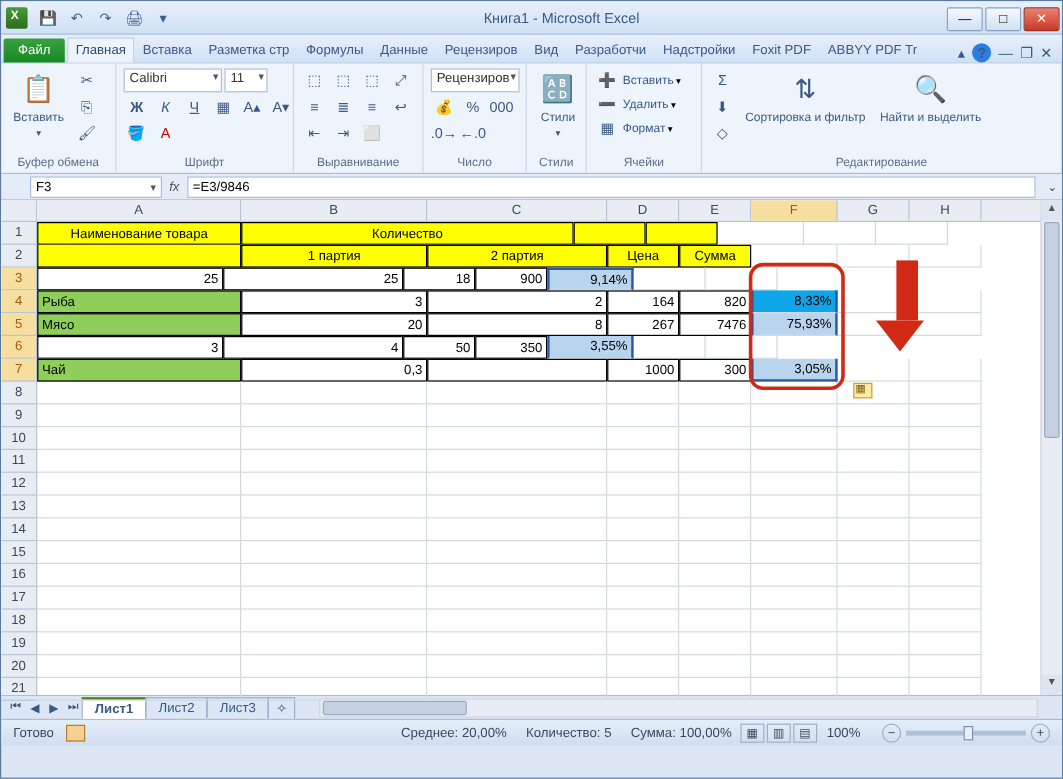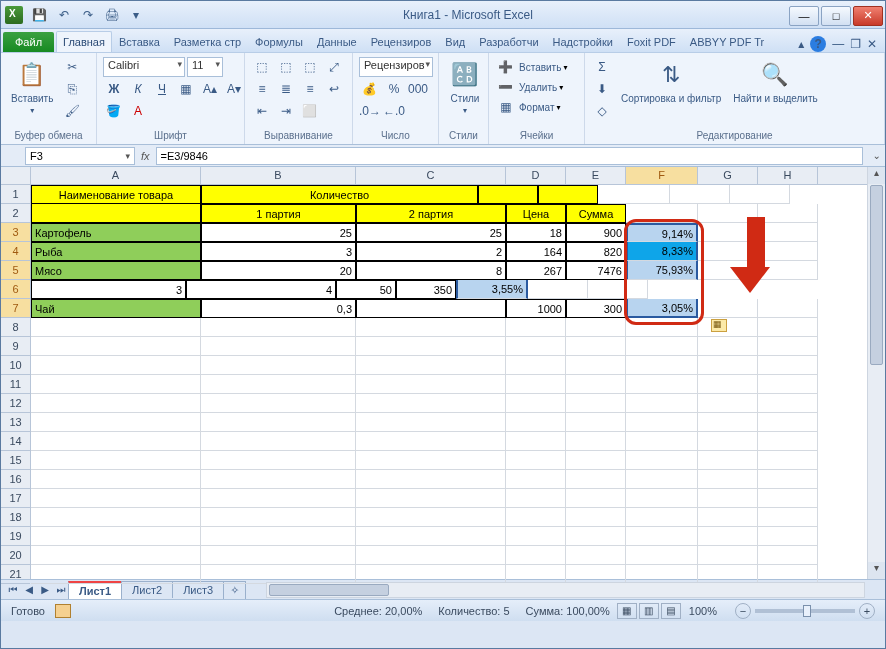--- a/index.html
+++ b/index.html
@@ -72,21 +72,21 @@
 .arrow-down .shaft{width:18px;height:50px;background:#d02a14;margin:0 auto;}
 .arrow-down .head{width:0;height:0;border-left:20px solid transparent;border-right:20px solid transparent;border-top:26px solid #d02a14;margin-left:-11px;}
 .autofill{position:absolute;width:16px;height:13px;background:#fceaa8;border:1px solid #cba040;z-index:4;}
 .autofill::after{content:"▦";font-size:9px;color:#7a5a10;position:absolute;left:1px;top:-1px;}
 
 
 .sheetbar{height:20px;background:#dce6f4;border-top:1px solid #a9bfd9;display:flex;align-items:center;font-size:11px;}
 .navbtns{display:flex;margin-left:4px;}
 .navbtns span{width:16px;text-align:center;color:#3a5a85;font-size:10px;}
 .stab{padding:2px 10px;border:1px solid #9ab0cc;border-bottom:none;margin-left:-1px;color:#3a5a85;}
-.stab.active{background:#fff;font-weight:bold;border-top:2px solid #ef4444;}
+.stab.active{background:#fff;font-weight:bold;border-top:2px solid #4d7c0f;}
 .stab.new{padding:2px 6px;}
 .hscroll{flex:1;height:16px;margin:0 20px 0 20px;background:#e8edf4;border:1px solid #cdd5e0;position:relative;}
 .hscroll .thumb{position:absolute;left:2px;top:1px;bottom:1px;width:120px;background:#c5d0e0;border:1px solid #9aaac0;border-radius:2px;}
 
 
 .statusbar{height:22px;background:linear-gradient(#e5eefa,#cfdef0);border-top:1px solid #a9bfd9;display:flex;align-items:center;font-size:11px;color:#3a4a5f;}
 .statusbar .ready{padding:0 10px;}
 .statusbar .macro{width:16px;height:14px;border:1px solid #b08030;background:#f5d090;}
 .statusbar .spacer{flex:1;}
 .statusbar .stat{padding:0 8px;}
@@ -326,21 +326,20 @@
         <div class="cell c bord" style="width: 170px; background: rgb(255, 255, 0); border-top: none;"></div>
         <div class="cell c bord" style="width: 155px; background: rgb(255, 255, 0);">1 партия</div>
         <div class="cell c bord" style="width: 150px; background: rgb(255, 255, 0);">2 партия</div>
         <div class="cell c bord" style="width: 60px; background: rgb(255, 255, 0);">Цена</div>
         <div class="cell c bord" style="width: 60px; background: rgb(255, 255, 0);">Сумма</div>
         <div class="cell " style="width: 72px;"></div>
         <div class="cell " style="width: 60px;"></div>
         <div class="cell " style="width: 60px;"></div>
       </div>
       <div class="crow">
-        <div class="cell bord" style="width: 170px; background: rgb(143, 206, 90);">Картофель</div>
         <div class="cell r bord" style="width: 155px;">25</div>
         <div class="cell r bord" style="width: 150px;">25</div>
         <div class="cell r bord" style="width: 60px;">18</div>
         <div class="cell r bord" style="width: 60px;">900</div>
         <div class="cell r" style="width: 72px; background: rgb(184, 212, 239); border-top: 2px solid rgb(42, 90, 160); border-left: 2px solid rgb(42, 90, 160); border-right: 2px solid rgb(42, 90, 160);">9,14%</div>
         <div class="cell " style="width: 60px;"></div>
         <div class="cell " style="width: 60px;"></div>
       </div>
       <div class="crow">
         <div class="cell bord" style="width: 170px; background: rgb(143, 206, 90);">Рыба</div>

